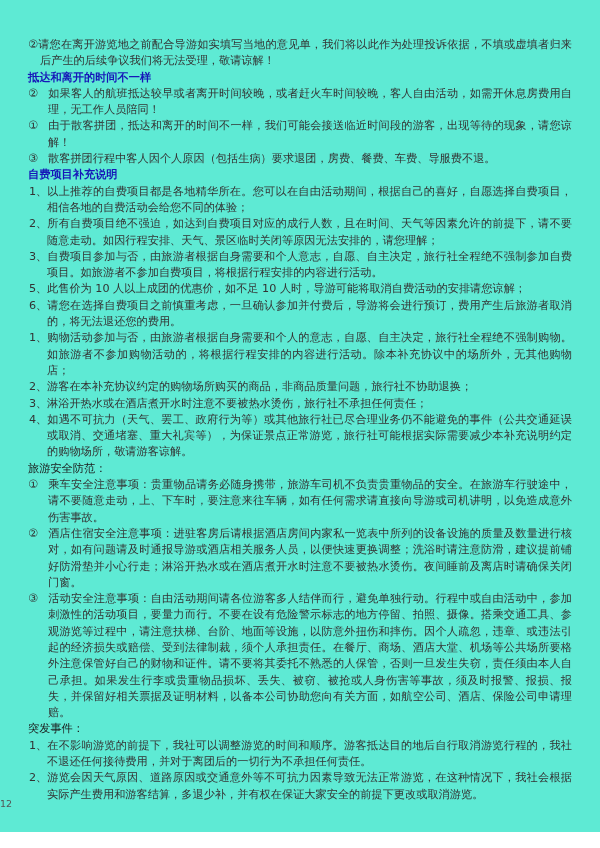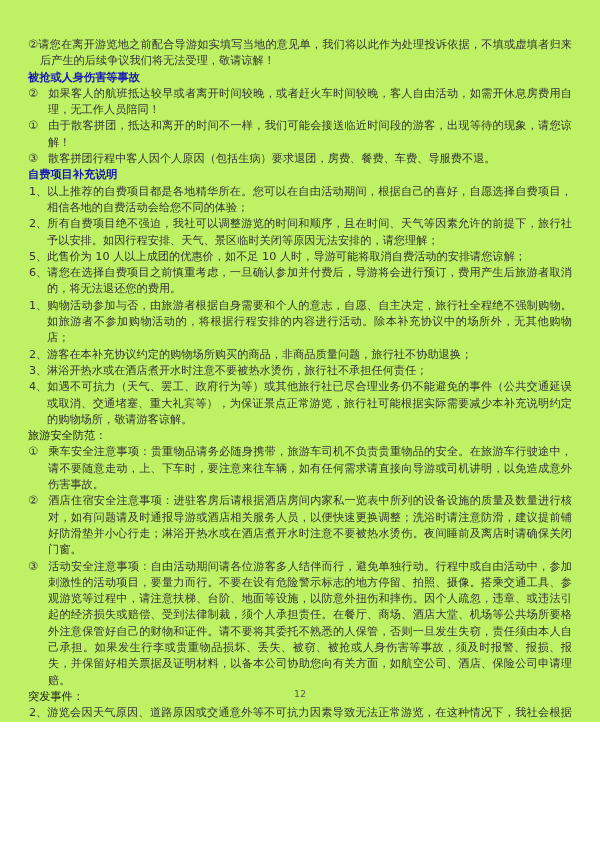--- a/index.html
+++ b/index.html
@@ -1,20 +1,20 @@
 <!DOCTYPE html>
 <html><head>
 <meta charset="utf-8">
 <style>
   html,body{margin:0;padding:0;background:#ffffff;}
   .page{
     position:relative;
-    width:600px;height:722px;
+    width:600px;height:832px;
     margin:0 auto;
-    background:#bef264;
+    background:#5eead4;
     box-sizing:border-box;
     padding:37px 28px 0 28px;
     font-family:"DejaVu Sans",sans-serif;
     font-size:11.2px;
     line-height:16.3px;
     color:#333333;
     text-align:justify;
     overflow:hidden;
   }
   .h-blue{color:#1616b8;font-weight:bold;}
@@ -22,49 +22,51 @@
   .heading{margin:0;}
   .item{margin:0;}
   .item-intro{padding-left:12px;text-indent:-12px;}
   .item-circ{padding-left:20px;text-indent:-20px;}
   .item-circ .marker{display:inline-block;width:20px;text-indent:0;}
   .item-num{margin-left:1px;padding-left:18px;text-indent:-18px;}
   .item-num .marker{display:inline-block;width:18px;text-indent:0;}
   .heading-marker{margin-right:5px;}
   .page-number{
     position:absolute;left:0;right:0;bottom:22px;
-    text-align:center;font-size:9.5px;color:#555555;
+    text-align:left;font-size:9.5px;color:#555555;
     line-height:12px;text-indent:0;
   }
 </style>
 </head>
 <body>
 
 <div class="page">
 
   <p class="item item-intro"><span class="marker">②</span><span>请您在离开游览地之前配合导游如实填写当地的意见单，我们将以此作为处理投诉依据，不填或虚填者归来后产生的后续争议我们将无法受理，敬请谅解！</span></p>
 
-  <p class="heading h-blue">被抢或人身伤害等事故</p>
+  <p class="heading h-blue">抵达和离开的时间不一样</p>
   <p class="item item-circ"><span class="marker">②</span><span>如果客人的航班抵达较早或者离开时间较晚，或者赶火车时间较晚，客人自由活动，如需开休息房费用自理，无工作人员陪同！</span></p>
   <p class="item item-circ"><span class="marker">①</span><span>由于散客拼团，抵达和离开的时间不一样，我们可能会接送临近时间段的游客，出现等待的现象，请您谅解！</span></p>
   <p class="item item-circ"><span class="marker">③</span><span>散客拼团行程中客人因个人原因（包括生病）要求退团，房费、餐费、车费、导服费不退。</span></p>
 
   <p class="heading h-blue">自费项目补充说明</p>
   <p class="item item-num"><span class="marker">1、</span><span>以上推荐的自费项目都是各地精华所在。您可以在自由活动期间，根据自己的喜好，自愿选择自费项目，相信各地的自费活动会给您不同的体验；</span></p>
-  <p class="item item-num"><span class="marker">2、</span><span>所有自费项目绝不强迫，我社可以调整游览的时间和顺序，且在时间、天气等因素允许的前提下，旅行社予以安排。如因行程安排、天气、景区临时关闭等原因无法安排的，请您理解；</span></p>
+  <p class="item item-num"><span class="marker">2、</span><span>所有自费项目绝不强迫，如达到自费项目对应的成行人数，且在时间、天气等因素允许的前提下，请不要随意走动。如因行程安排、天气、景区临时关闭等原因无法安排的，请您理解；</span></p>
+  <p class="item item-num"><span class="marker">3、</span><span>自费项目参加与否，由旅游者根据自身需要和个人意志，自愿、自主决定，旅行社全程绝不强制参加自费项目。如旅游者不参加自费项目，将根据行程安排的内容进行活动。</span></p>
   <p class="item item-num"><span class="marker">5、</span><span>此售价为 10 人以上成团的优惠价，如不足 10 人时，导游可能将取消自费活动的安排请您谅解；</span></p>
   <p class="item item-num"><span class="marker">6、</span><span>请您在选择自费项目之前慎重考虑，一旦确认参加并付费后，导游将会进行预订，费用产生后旅游者取消的，将无法退还您的费用。</span></p>
 
   <p class="item item-num"><span class="marker">1、</span><span>购物活动参加与否，由旅游者根据自身需要和个人的意志，自愿、自主决定，旅行社全程绝不强制购物。如旅游者不参加购物活动的，将根据行程安排的内容进行活动。除本补充协议中的场所外，无其他购物店；</span></p>
   <p class="item item-num"><span class="marker">2、</span><span>游客在本补充协议约定的购物场所购买的商品，非商品质量问题，旅行社不协助退换；</span></p>
   <p class="item item-num"><span class="marker">3、</span><span>淋浴开热水或在酒店煮开水时注意不要被热水烫伤，旅行社不承担任何责任；</span></p>
   <p class="item item-num"><span class="marker">4、</span><span>如遇不可抗力（天气、罢工、政府行为等）或其他旅行社已尽合理业务仍不能避免的事件（公共交通延误或取消、交通堵塞、重大礼宾等），为保证景点正常游览，旅行社可能根据实际需要减少本补充说明约定的购物场所，敬请游客谅解。</span></p>
 
   <p class="heading h-black">旅游安全防范：</p>
   <p class="item item-circ"><span class="marker">①</span><span>乘车安全注意事项：贵重物品请务必随身携带，旅游车司机不负责贵重物品的安全。在旅游车行驶途中，请不要随意走动，上、下车时，要注意来往车辆，如有任何需求请直接向导游或司机讲明，以免造成意外伤害事故。</span></p>
   <p class="item item-circ"><span class="marker">②</span><span>酒店住宿安全注意事项：进驻客房后请根据酒店房间内家私一览表中所列的设备设施的质量及数量进行核对，如有问题请及时通报导游或酒店相关服务人员，以便快速更换调整；洗浴时请注意防滑，建议提前铺好防滑垫并小心行走；淋浴开热水或在酒店煮开水时注意不要被热水烫伤。夜间睡前及离店时请确保关闭门窗。</span></p>
   <p class="item item-circ"><span class="marker">③</span><span>活动安全注意事项：自由活动期间请各位游客多人结伴而行，避免单独行动。行程中或自由活动中，参加刺激性的活动项目，要量力而行。不要在设有危险警示标志的地方停留、拍照、摄像。搭乘交通工具、参观游览等过程中，请注意扶梯、台阶、地面等设施，以防意外扭伤和摔伤。因个人疏忽，违章、或违法引起的经济损失或赔偿、受到法律制裁，须个人承担责任。在餐厅、商场、酒店大堂、机场等公共场所要格外注意保管好自己的财物和证件。请不要将其委托不熟悉的人保管，否则一旦发生失窃，责任须由本人自己承担。如果发生行李或贵重物品损坏、丢失、被窃、被抢或人身伤害等事故，须及时报警、报损、报失，并保留好相关票据及证明材料，以备本公司协助您向有关方面，如航空公司、酒店、保险公司申请理赔。</span></p>
 
   <p class="heading h-black">突发事件：</p>
+  <p class="item item-num"><span class="marker">1、</span><span>在不影响游览的前提下，我社可以调整游览的时间和顺序。游客抵达目的地后自行取消游览行程的，我社不退还任何接待费用，并对于离团后的一切行为不承担任何责任。</span></p>
   <p class="item item-num"><span class="marker">2、</span><span>游览会因天气原因、道路原因或交通意外等不可抗力因素导致无法正常游览，在这种情况下，我社会根据实际产生费用和游客结算，多退少补，并有权在保证大家安全的前提下更改或取消游览。</span></p>
 
   <div class="page-number">12</div>
 </div>
 
 </body></html>

